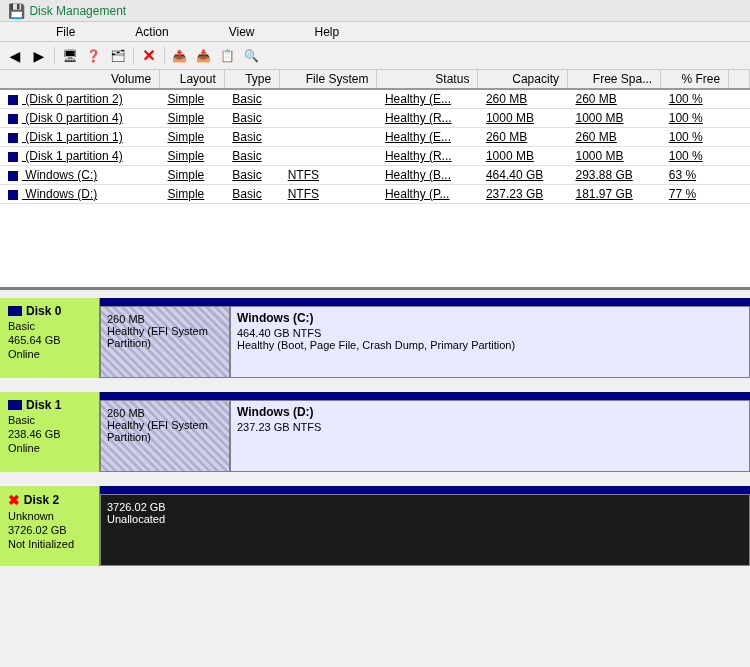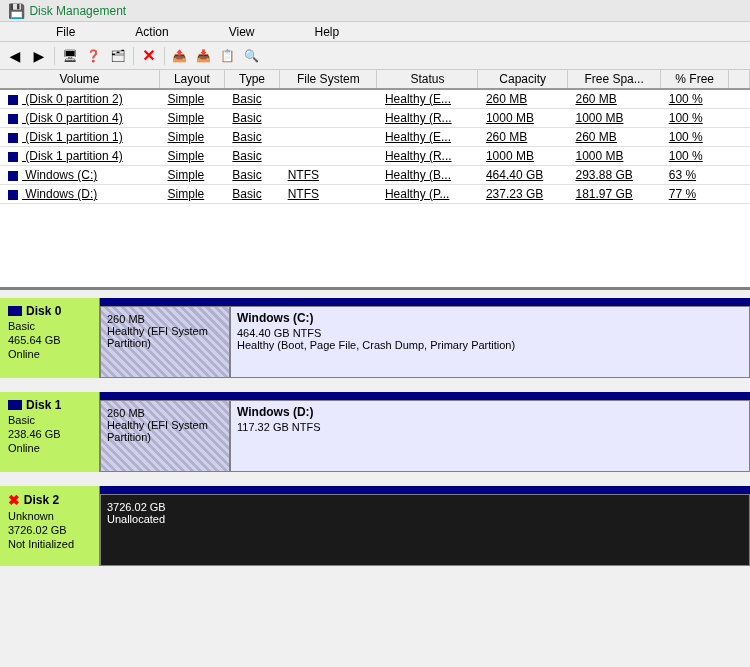--- a/index.html
+++ b/index.html
@@ -73,21 +73,21 @@
     }
     .disk-table {
       width: 100%;
       border-collapse: collapse;
       font-size: 12px;
     }
     .disk-table thead tr {
       background: #f0f0f0;
     }
     .disk-table th {
-      text-align: center;
+      text-align: right;
       padding: 2px 8px;
       border-right: 1px solid #ccc;
       border-bottom: 2px solid #999;
       font-weight: normal;
       white-space: nowrap;
     }
     .disk-table td {
       padding: 2px 8px;
       border-bottom: 1px solid #e0e0e0;
       white-space: nowrap;
@@ -349,21 +349,21 @@
   </div>
         <div class="disk-partitions">
           <div class="disk-header-bar"></div>
           <div class="partitions-row">
             <div class="partition partition-hatched" style="width: 20%; flex-shrink: 0;">
               <div class="partition-size">260 MB</div>
               <div class="partition-detail">Healthy (EFI System Partition)</div>
             </div>
             <div class="partition partition-windows" style="width: 80%; flex-shrink: 0;">
               <div class="partition-name">Windows  (D:)</div>
-              <div class="partition-size">117.32 GB NTFS</div>
+              <div class="partition-size">237.23 GB NTFS</div>
             </div>
           </div>
         </div>
       </div>
       <div style="height: 6px;"></div>
       <div class="disk-row">
         <div class="disk-label">
     <div class="disk-label-name">
       <span style="color:red;font-weight:bold;font-size:14px;">✖</span> Disk 2
     </div>

